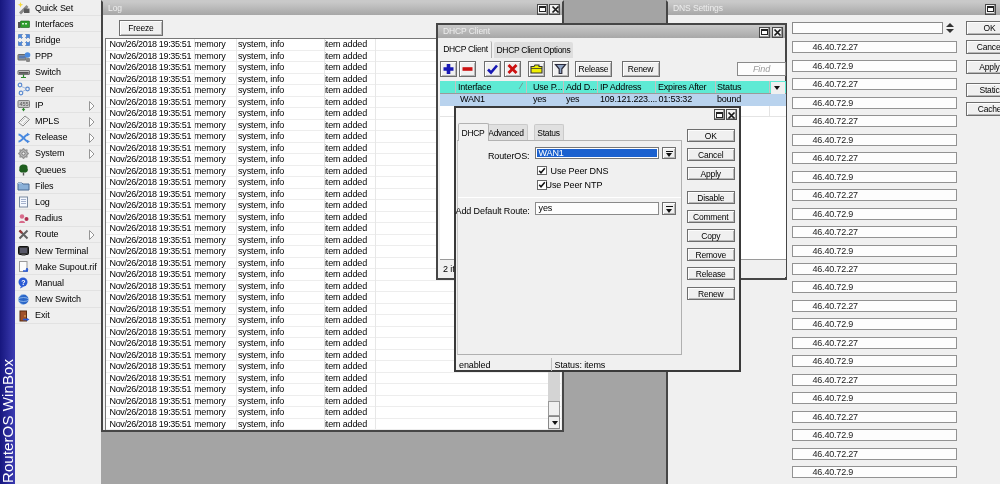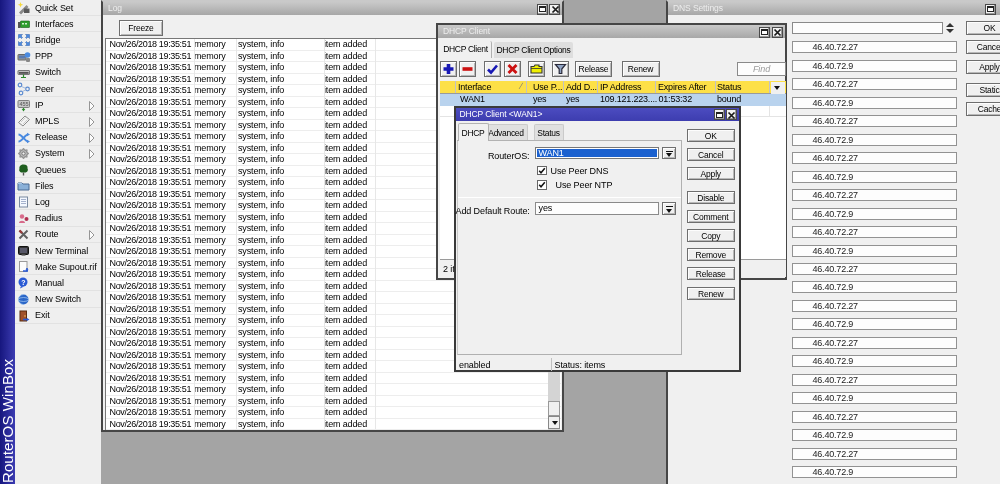--- a/index.html
+++ b/index.html
@@ -329,21 +329,21 @@
         <path d="M2 11 L2 4.5 L5 4.5 L6 3 L10 3 L10 4.5 L13 4.5 L13 11 Z" fill="#f0f000" stroke="#333" stroke-width="1.1"></path>
         <path d="M2 6.5 H13" stroke="#333" stroke-width="0.8"></path>
       </svg></div>
   <div class="btn" style="left:113.5px;top:35.5px;width:17px;height:16px"><svg width="15" height="14" viewBox="0 0 15 14">
         <path d="M2.5 2.5 L12.5 2.5 L8.8 7 L8.8 11.5 L6.2 11.5 L6.2 7 Z" fill="#8fa3c2" stroke="#2a2a3a" stroke-width="1.2"></path>
       </svg></div>
   <div class="btn" style="left:137px;top:35.5px;width:37px;height:16px;line-height:15px">Release</div>
   <div class="btn" style="left:183.5px;top:35.5px;width:38px;height:16px;line-height:15px">Renew</div>
   <div class="inp" style="left:299px;top:36.5px;width:49px;height:14px;font-style:italic;color:#9b9b9b;text-align:center;line-height:12px;font-size:9px">Find</div>
 
-  <div class="abs" style="left:1.5px;top:56px;width:346px;height:13px;background:#fde047;border-bottom:1px solid #9a9a9a;font-size:9px;letter-spacing:-0.2px">
+  <div class="abs" style="left:1.5px;top:56px;width:346px;height:13px;background:#5eead4;border-bottom:1px solid #9a9a9a;font-size:9px;letter-spacing:-0.2px">
     <div class="vsep" style="left:15.5px"></div>
       <div class="vsep" style="left:86px"></div>
       <div class="vsep" style="left:123.5px"></div>
       <div class="vsep" style="left:157px"></div>
       <div class="vsep" style="left:215.5px"></div>
       <div class="vsep" style="left:275px"></div>
       <div class="vsep" style="left:329.5px"></div>
     <span class="abs" style="left:18.5px;top:1px">Interface</span>
     <span class="abs" style="left:81px;top:0px;color:#777">∕</span>
     <span class="abs" style="left:93.5px;top:1px">Use P...</span>
@@ -375,21 +375,20 @@
         <div class="vsep" style="left:329.5px;background:#e4e4e4"></div>
     </div>
   </div>
 
   <div class="abs" style="left:1.5px;top:234px;width:346px;height:18px;background:#f0f0f0;border-top:1px solid #9a9a9a;font-size:9px">
     <span class="abs" style="left:3.5px;top:4px">2 items</span>
   </div>
 </div>
 
 <div class="win" id="dlg" style="left:453.5px;top:105.5px;width:287.5px;height:266.5px;border-color:#3a3a3a">
-  <div class="tbar" style="background:linear-gradient(180deg,#4c4cc0,#3d3daf);color:#fff;padding-left:4px">DHCP Client &lt;WAN1&gt;</div>
   <div class="tbtn" style="left:258px;top:1.5px">
       <div style="position:absolute;left:1px;top:1.5px;width:7px;height:6px;border:1px solid #222;border-top-width:2px;background:#fdfdfd"></div>
     </div>
   <div class="tbtn" style="left:270px;top:1.5px">
       <svg width="9" height="9" viewBox="0 0 9 9" style="position:absolute;left:0.5px;top:0.5px">
         <path d="M1.5 1.5 L7.5 7.5 M7.5 1.5 L1.5 7.5" stroke="#1a1a1a" stroke-width="1.7"></path>
       </svg>
     </div>
 
   <div class="tab" style="left:2px;top:15px;width:31px;height:18px;line-height:18px;z-index:2;border-color:#b2b2b2">DHCP</div>
@@ -414,21 +413,21 @@
     <svg width="8" height="8" viewBox="0 0 8 8">
         <path d="M1.2 3.8 L3 5.8 L6.8 1.2" stroke="#111" stroke-width="1.5" fill="none"></path>
       </svg>
   </div>
   <span class="abs" style="left:95px;top:58px">Use Peer DNS</span>
   <div class="abs" style="left:81.5px;top:72.5px;width:9.5px;height:9.5px;background:#fff;border:1px solid #666">
     <svg width="8" height="8" viewBox="0 0 8 8">
         <path d="M1.2 3.8 L3 5.8 L6.8 1.2" stroke="#111" stroke-width="1.5" fill="none"></path>
       </svg>
   </div>
-  <span class="abs" style="left:100px;top:72.5px">Use Peer NTP</span>
+  <span class="abs" style="left:90px;top:72.5px">Use Peer NTP</span>
   <div class="abs" style="left:2.5px;top:89px;width:223px;height:1px;background:#c6c6c6;border-bottom:1px solid #fff"></div>
   <div class="inp" style="left:79px;top:94.5px;width:124px;height:12.5px;line-height:11px;padding-left:3px">yes</div>
   <div class="btn" style="left:206.5px;top:94.5px;width:13.5px;height:12.5px">
     <div class="abs" style="left:3px;top:3px;width:6.5px;height:1px;background:#111"></div>
     <div class="abs" style="left:3px;top:5.5px;width:0;height:0;border-top:4px solid #111;border-left:3.25px solid transparent;border-right:3.25px solid transparent"></div>
   </div>
 
   <div class="btn" style="left:231.5px;top:21px;width:47.5px;height:13px;line-height:12px">OK</div>
   <div class="btn" style="left:231.5px;top:40px;width:47.5px;height:13px;line-height:12px">Cancel</div>
   <div class="btn" style="left:231.5px;top:59px;width:47.5px;height:13px;line-height:12px">Apply</div>

